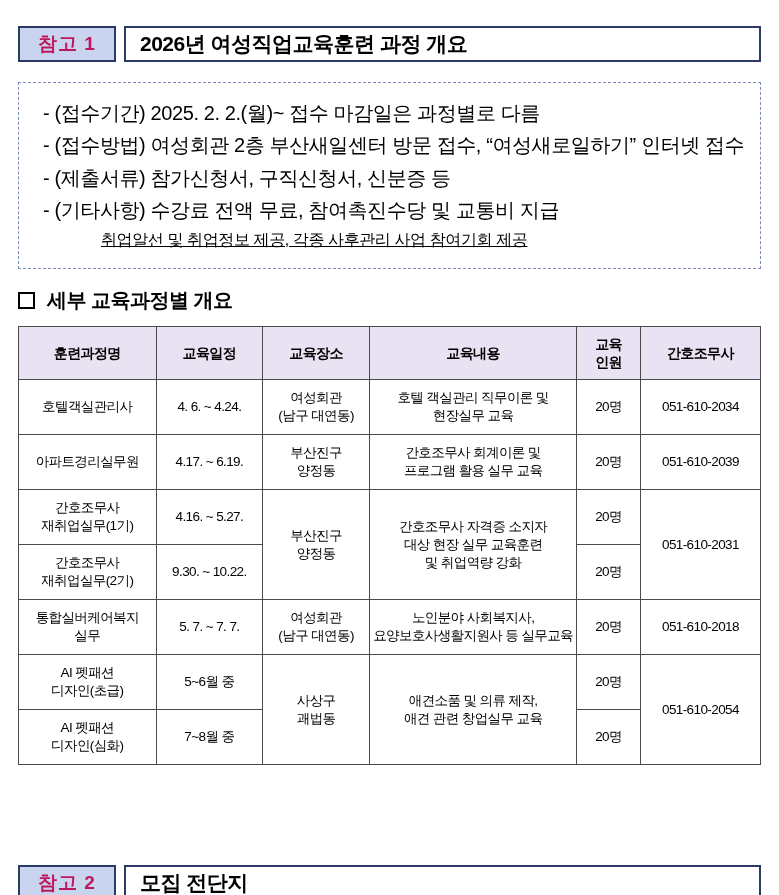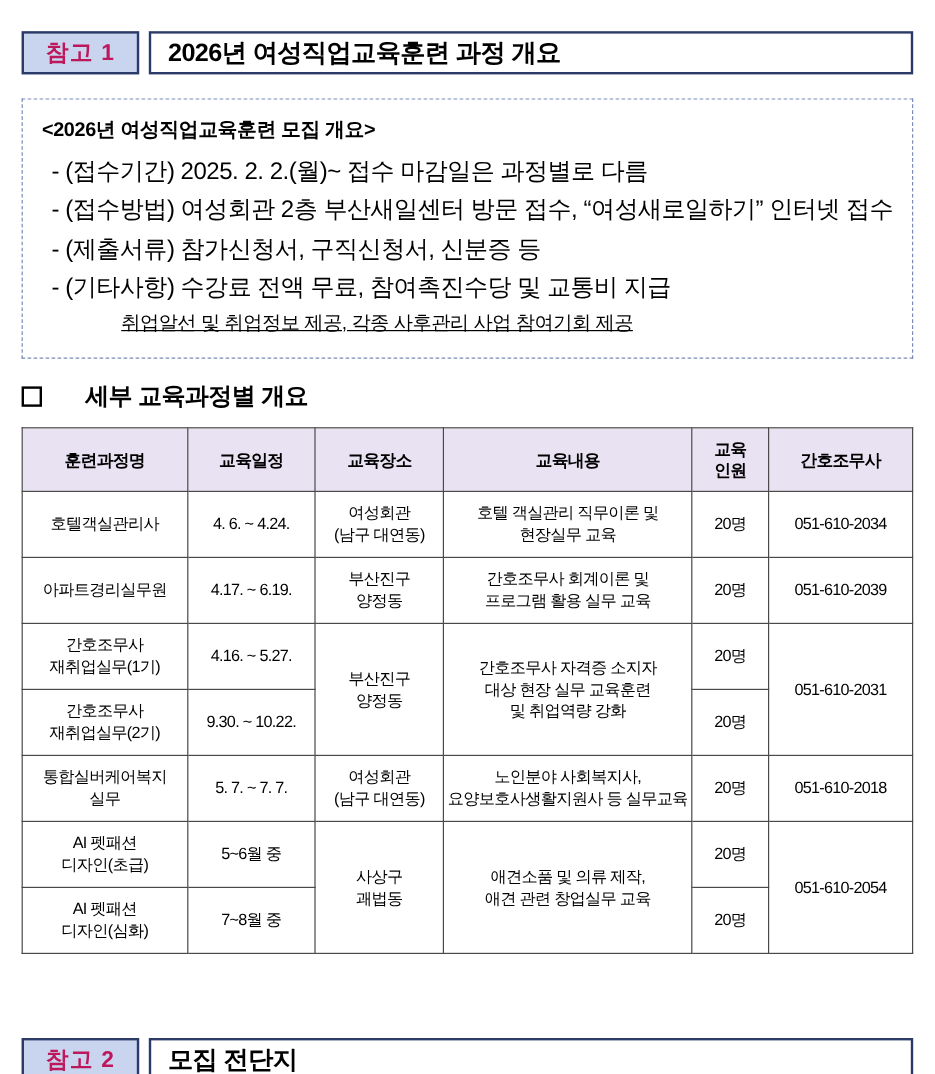--- a/index.html
+++ b/index.html
@@ -85,21 +85,20 @@
     white-space: pre;
     text-decoration: underline;
   }
 
   
   .section-heading {
     display: flex;
     align-items: center;
     margin-top: 18px;
     margin-bottom: 12px;
-    gap: 24px;
   }
   .sq {
     display: inline-block;
     width: 17px;
     height: 17px;
     border: 2px solid #000;
     box-sizing: border-box;
     margin-right: 12px;
   }
   .section-heading-text {
@@ -151,21 +150,20 @@
 <body>
 
 <div class="page">
 
   <div class="ref-row">
     <div class="ref-tag">참고 1</div>
     <div class="ref-title">2026년 여성직업교육훈련 과정 개요</div>
   </div>
 
   <div class="summary-box">
-    <div class="summary-title">&lt;2026년 여성직업교육훈련 모집 개요&gt;</div>
     <div class="summary-line">- (접수기간) 2025. 2. 2.(월)~ 접수 마감일은 과정별로 다름</div>
     <div class="summary-line">- (접수방법) 여성회관 2층 부산새일센터 방문 접수, “여성새로일하기” 인터넷 접수</div>
     <div class="summary-line">- (제출서류) 참가신청서, 구직신청서, 신분증 등</div>
     <div class="summary-line">- (기타사항) 수강료 전액 무료, 참여촉진수당 및 교통비 지급</div>
     <div class="summary-cont">취업알선 및 취업정보 제공, 각종 사후관리 사업 참여기회 제공</div>
   </div>
 
   <div class="section-heading">
     <span class="sq"></span>
     <span class="section-heading-text">세부 교육과정별 개요</span>

